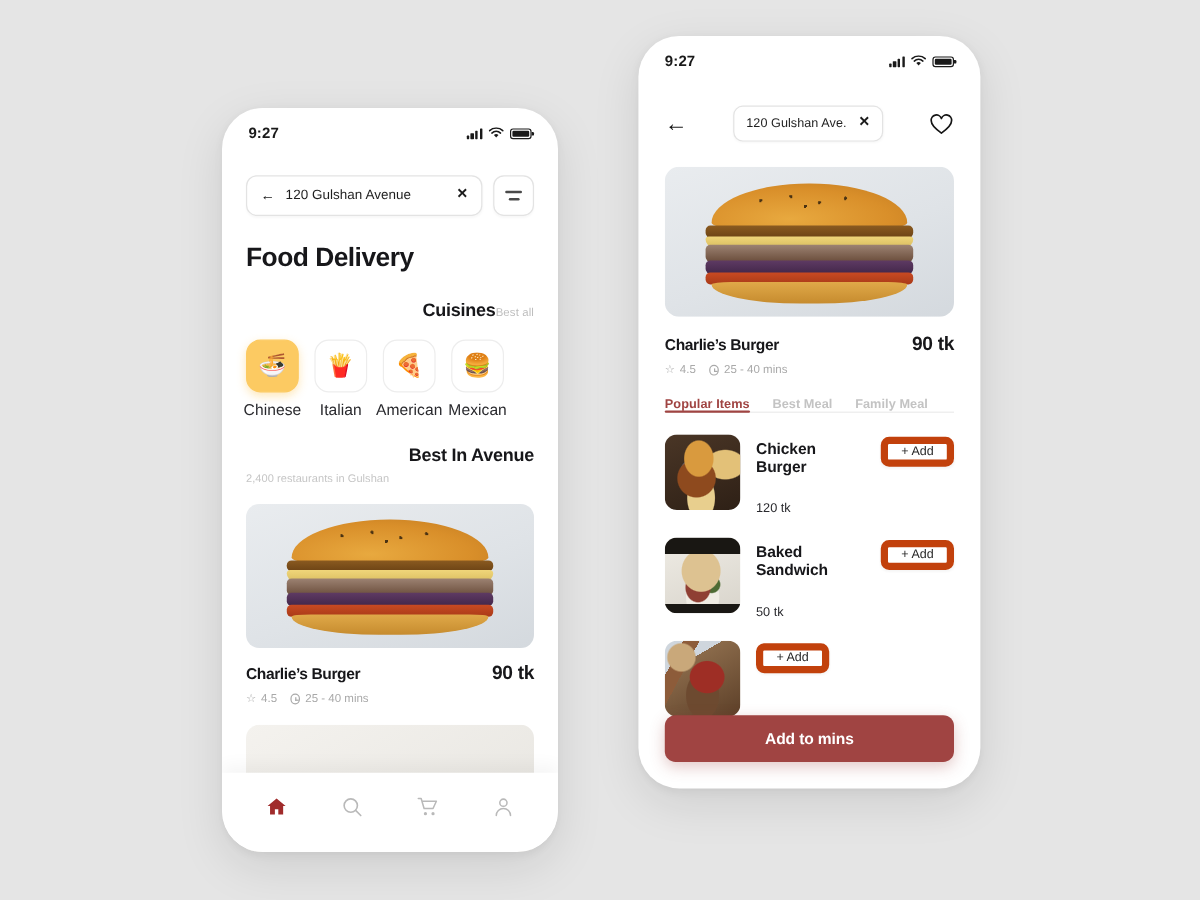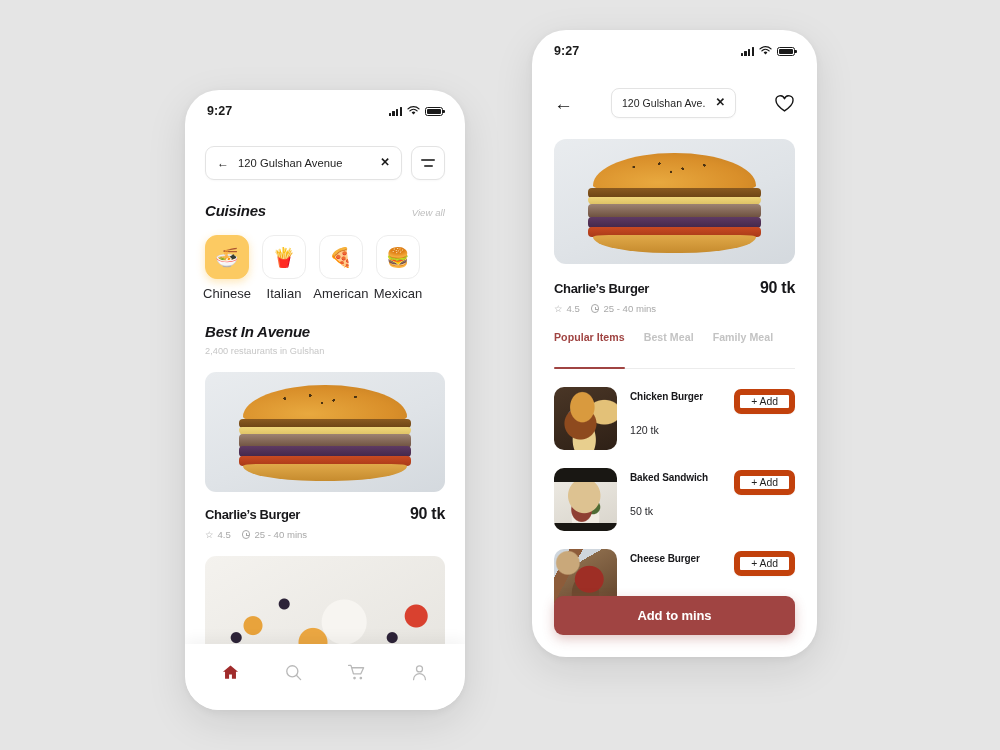--- a/index.html
+++ b/index.html
@@ -100,23 +100,22 @@
 
   
   .page-title {
     font-size: 22px;
     font-weight: 700;
     color: #17171a;
     letter-spacing: -0.45px;
     padding: 22px 20px 0 20px;
   }
   .sec-head {
-    display: flex; align-items: baseline; justify-content: space-between;
+    display: flex; align-items: baseline; justify-content: flex-end;
     padding: 22px 20px 0 20px;
-    font-style: italic;
   }
   .sec-title {
     font-size: 15px; font-weight: 700; color: #17171a; letter-spacing: -0.2px;
   }
   .sec-link { font-size: 9.5px; color: #bdbdbd; letter-spacing: 0.1px; }
 
   
   .cuisines {
     display: flex; gap: 13px;
     padding: 16px 20px 0 20px;
@@ -214,21 +213,21 @@
   
   .tabs {
     display: flex; gap: 19px;
     margin: 17px 22px 0 22px;
     border-bottom: 1px solid #ececec;
   }
   .tab {
     font-size: 10.6px;
     font-weight: 700;
     color: #c3c3c3;
-    padding-bottom: 25px;
+    padding-bottom: 0;
     letter-spacing: 0.05px;
     position: relative;
   }
   .tab.active { color: #a04442; }
   .tab.active::after {
     content: ""; position: absolute; left: 0; right: 0; bottom: -1px;
     height: 2px; background: #a04442; border-radius: 2px;
   }
 
   
@@ -237,21 +236,21 @@
     display: flex; align-items: flex-start; gap: 13px;
     padding-top: 18px;
   }
   .menu-thumb {
     width: 63px; height: 63px;
     border-radius: 10px;
     overflow: hidden;
     flex-shrink: 0;
   }
   .menu-info { flex: 1; padding-top: 4px; }
-  .menu-name { font-size: 10px; font-weight: 700; color: #17171a; letter-spacing: -0.1px; }
+  .menu-name { font-size: 13px; font-weight: 700; color: #17171a; letter-spacing: -0.1px; }
   .menu-price { font-size: 10.6px; color: #2a2a2e; padding-top: 22px; }
   .addbtn {
     border: 6px solid #c2410c;
     border-radius: 7px;
     height: 25px;
     padding: 0 11px;
     display: flex; align-items: center; gap: 4px;
     font-size: 10.4px; color: #1f1f1f; font-weight: 400;
     background: #fff;
     margin-top: 2px;
@@ -372,24 +371,25 @@
       <span class="ico-back-sm">←</span>
       <span class="addr">120 Gulshan Avenue</span>
       <span class="ico-x">✕</span>
     </div>
     <div class="filterbtn">
         <i></i>
         <i></i>
       </div>
   </div>
 
+  <div class="page-title">Food Delivery</div>
 
   <div class="sec-head">
     <div class="sec-title">Cuisines</div>
-    <div class="sec-link">View all</div>
+    <div class="sec-link">Best all</div>
   </div>
 
   <div class="cuisines">
     <div class="cuisine active">
       <div class="cuisine-tile">🍜</div>
       <div class="cuisine-label">Chinese</div>
     </div>
     <div class="cuisine">
       <div class="cuisine-tile">🍟</div>
       <div class="cuisine-label">Italian</div>
@@ -560,23 +560,19 @@
         <div class="menu-name">Baked Sandwich</div>
         <div class="menu-price">50 tk</div>
       </div>
       <div class="addbtn">+ Add</div>
     </div>
 
     <div class="menu-row">
       <div class="menu-thumb">
           <div class="img-cheese"></div>
         </div>
-      <div class="menu-info">
-        <div class="menu-name">Cheese Burger</div>
-        <div class="menu-price"></div>
-      </div>
       <div class="addbtn">+ Add</div>
     </div>
 
   </div>
 
   <div class="addcart">Add to mins</div>
 </div>
 
 </body></html>

